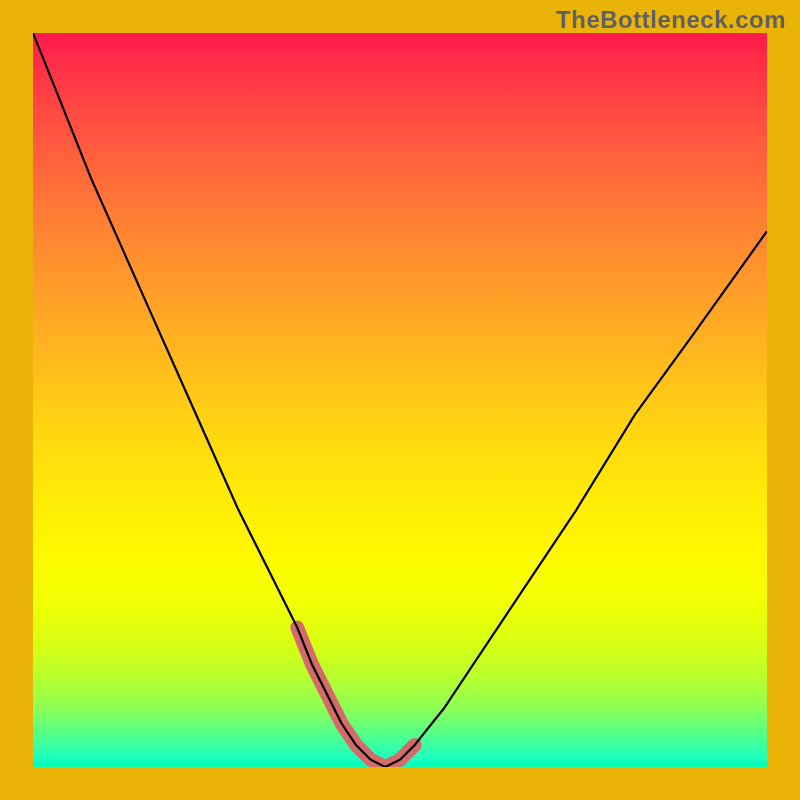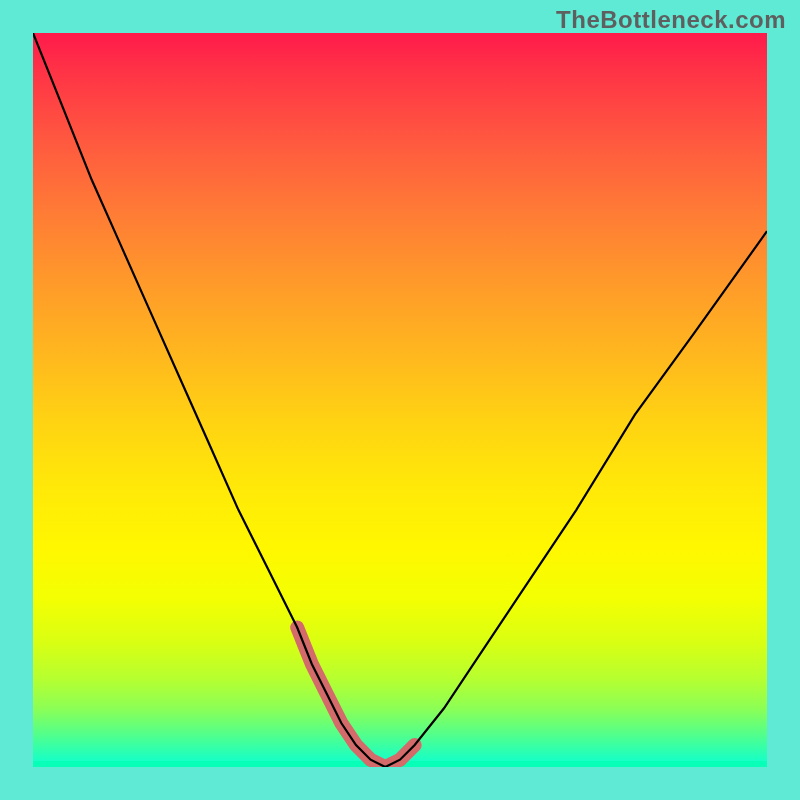--- a/index.html
+++ b/index.html
@@ -8,21 +8,21 @@
     width: 800px;
     height: 800px;
     background: #000;
     overflow: hidden;
     font-family: Arial, Helvetica, sans-serif;
   }
   .frame {
     position: relative;
     width: 800px;
     height: 800px;
-    background: #5eead4;
+    background: #eab308;
   }
   .watermark {
     position: absolute;
     top: 6px;
     right: 14px;
     color: #5f5f5f;
     font-size: 24px;
     font-weight: 600;
     letter-spacing: 0.5px;
     z-index: 10;

